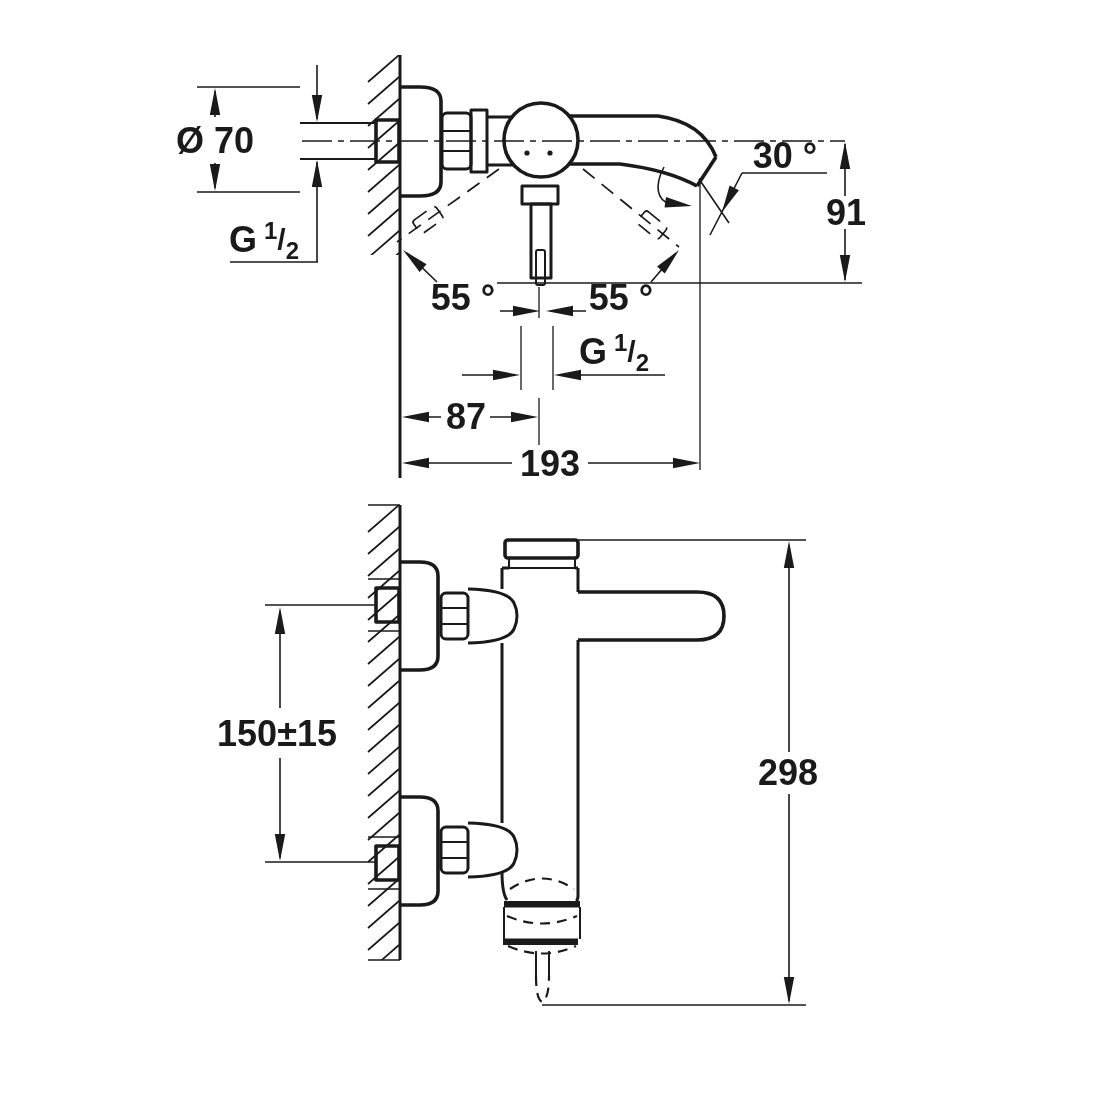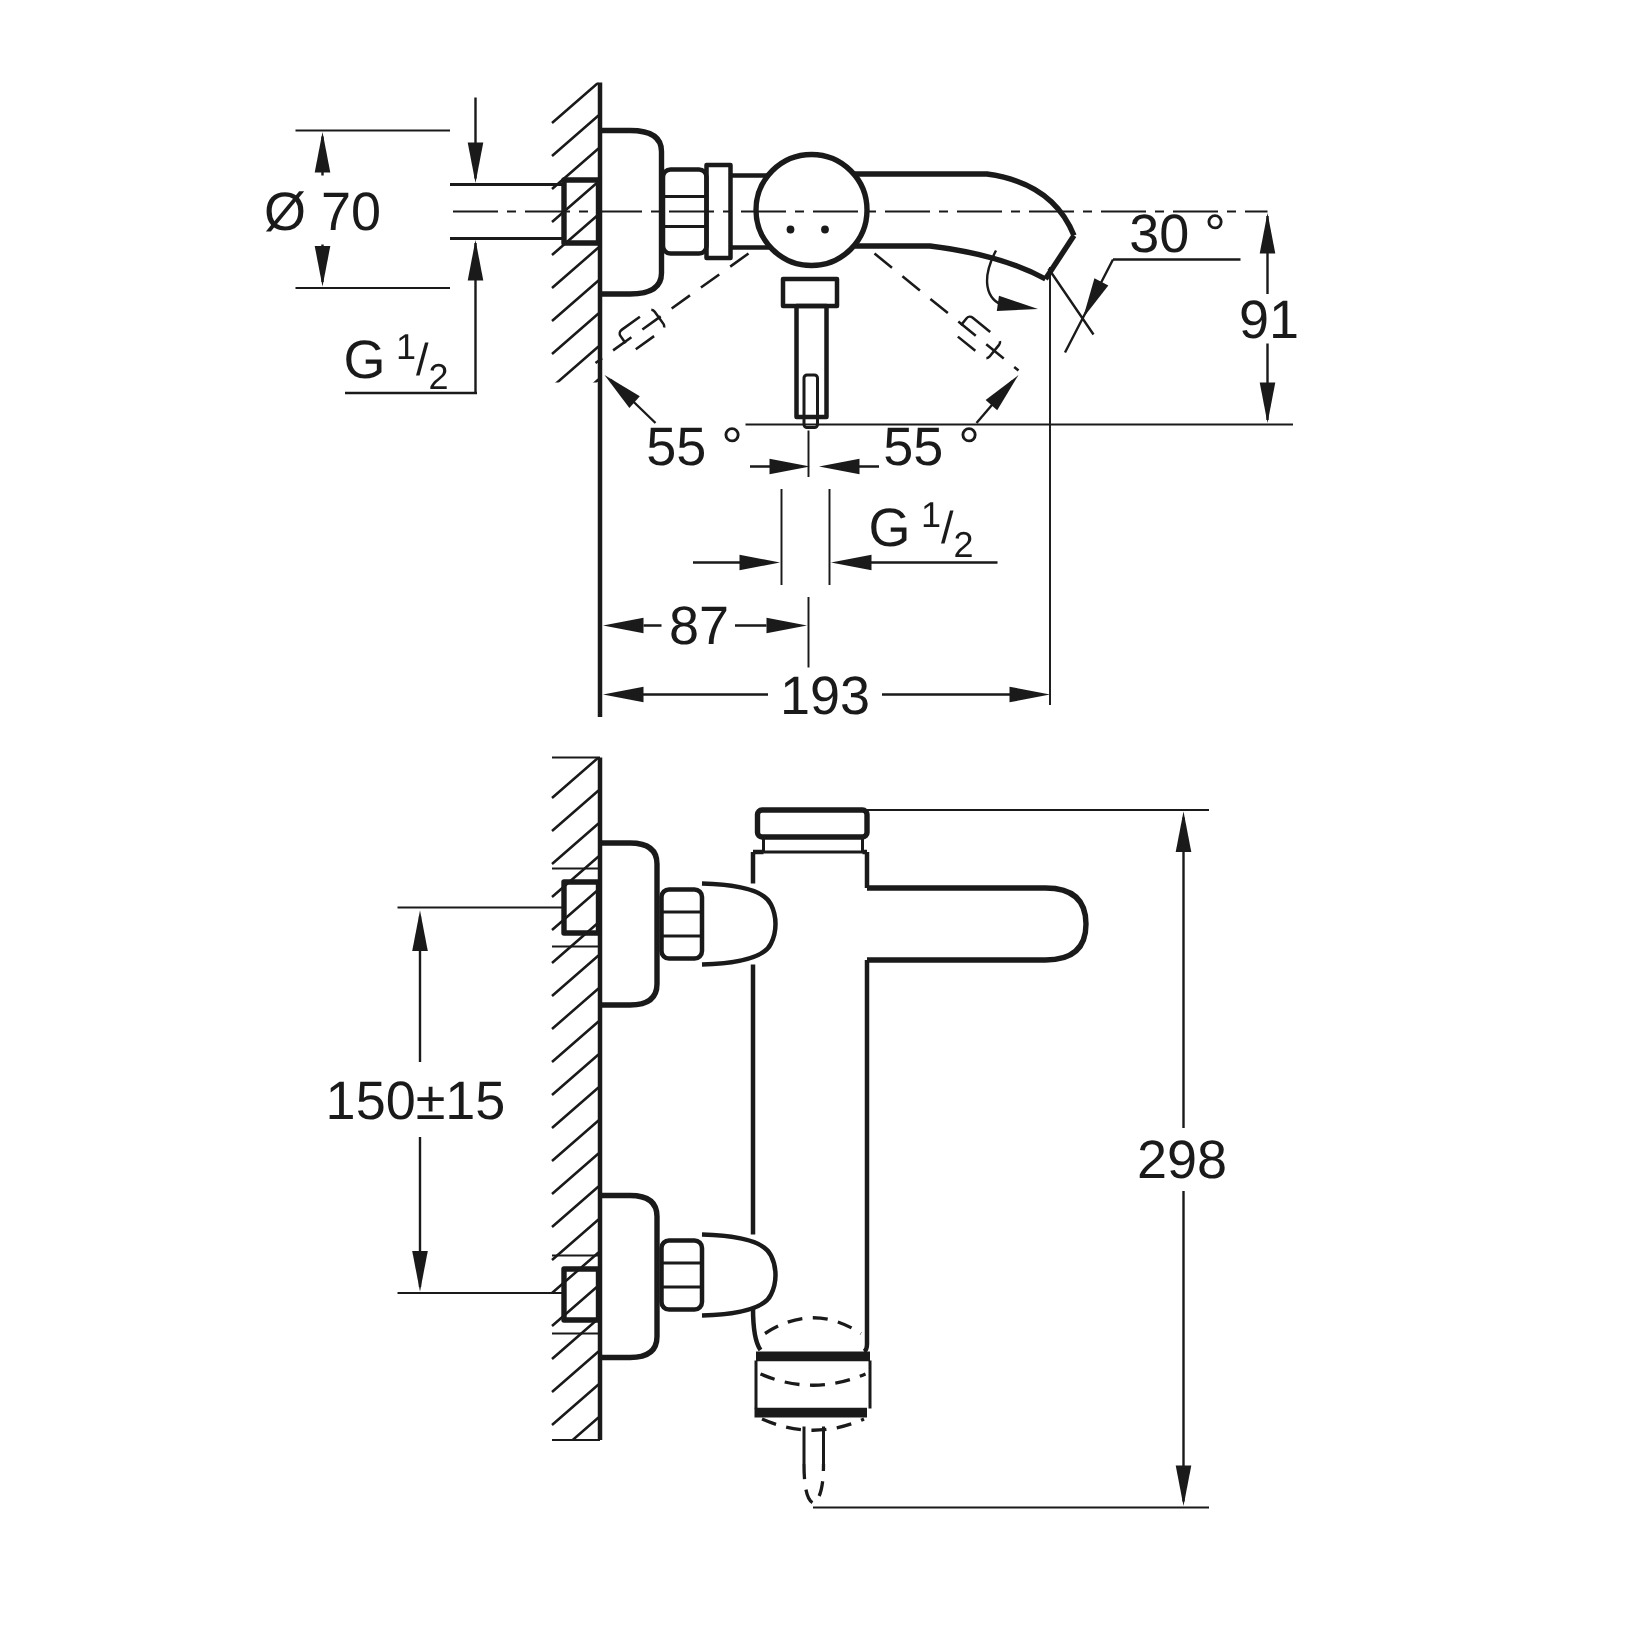--- a/index.html
+++ b/index.html
@@ -1,16 +1,16 @@
 <!DOCTYPE html>
 <html><head>
 <meta charset="utf-8">
 <style>
   html,body{margin:0;padding:0;background:#ffffff;}
-  .stage{width:931px;height:1100px;background:#ffffff;position:relative;overflow:hidden;}
+  .stage{width:931px;height:1100px;background:#ffffff;position:relative;overflow:hidden;font-weight:bold;}
   svg{display:block;}
   text{font-family:"Liberation Sans","DejaVu Sans",sans-serif;fill:#1a1a1a;}
   .dim-label{font-size:36px;}
   .outline{stroke:#1a1a1a;fill:none;stroke-width:3;stroke-linejoin:round;}
   .outline-bold{stroke:#1a1a1a;fill:none;stroke-width:3.6;stroke-linejoin:round;}
   .inner{stroke:#1a1a1a;fill:none;stroke-width:2;}
   .thin{stroke:#1a1a1a;fill:none;stroke-width:1.3;}
   .dimline{stroke:#1a1a1a;fill:none;stroke-width:1.6;}
   .hidden-dash{stroke:#1a1a1a;fill:none;stroke-width:2.2;stroke-dasharray:10 7;}
   .swing-dash{stroke:#1a1a1a;fill:none;stroke-width:1.7;stroke-dasharray:15 9;}

